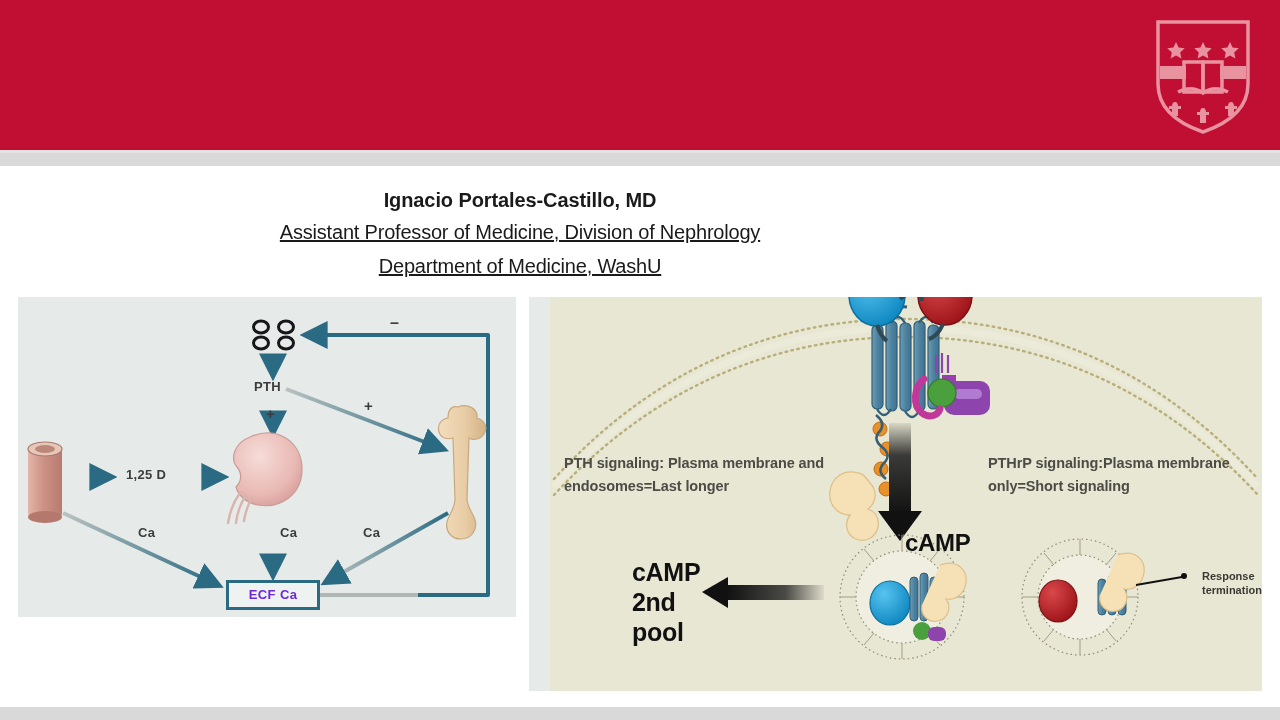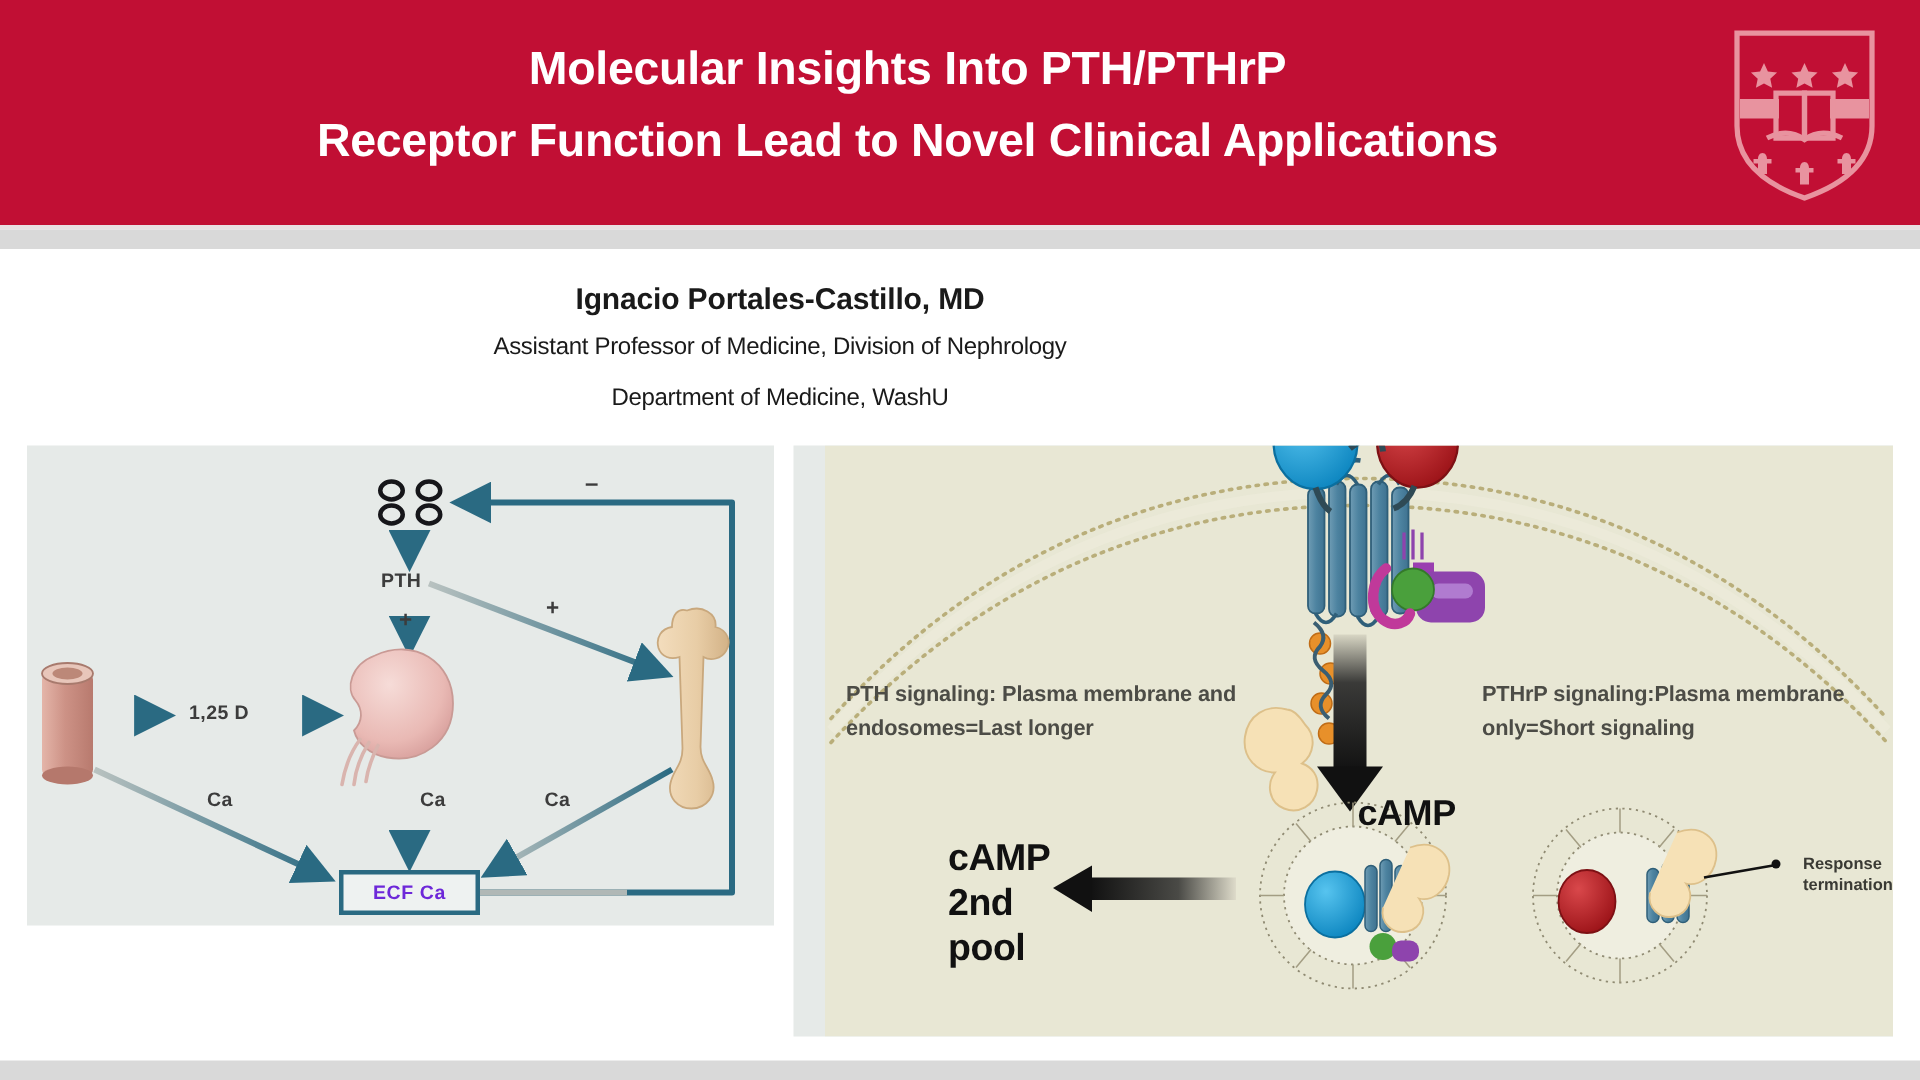--- a/index.html
+++ b/index.html
@@ -40,21 +40,21 @@
 
   
   .presenter {
     position: absolute; left: 0; top: 185px; width: 1040px;
     text-align: center; color: #1a1a1a;
   }
   .presenter .name {
     font-size: 20px; font-weight: bold; line-height: 30px; letter-spacing: -0.1px;
   }
   .presenter .role, .presenter .dept {
-    font-size: 16px; font-weight: normal; line-height: 34px; letter-spacing: -0.2px;
+    font-size: 20px; font-weight: normal; line-height: 34px; letter-spacing: -0.2px; text-decoration: underline;
   }
 
   
   .fig-left {
     position: absolute; left: 18px; top: 297px;
     width: 498px; height: 320px;
     background: #e6eae8;
     overflow: hidden;
   }
   .fig-right {
@@ -124,24 +124,20 @@
     position: absolute; left: 0; top: 707px; width: 1280px; height: 13px;
     background: #d9d9d9;
   }
 </style>
 </head>
 <body>
 
 <div class="slide">
 
   <div class="header">
-    <div class="header-title">
-      <span>Molecular Insights Into PTH/PTHrP</span>
-      <span class="line2">Receptor Function Lead to Novel Clinical Applications</span>
-    </div>
 
     <div class="shield-wrap">
       <svg width="110" height="122" viewBox="0 0 110 122">
         <g fill="none" stroke="#e8939f" stroke-width="3.5">
           <path d="M10 8 H100 V70 C100 96 78 110 55 118 C32 110 10 96 10 70 Z"></path>
         </g>
 
         <g fill="#e8939f">
           <path d="M28 28 l2.6 5.6 6.1.7 -4.5 4.2 1.2 6 -5.4-2.9 -5.4 2.9 1.2-6 -4.5-4.2 6.1-.7z"></path>
           <path d="M55 28 l2.6 5.6 6.1.7 -4.5 4.2 1.2 6 -5.4-2.9 -5.4 2.9 1.2-6 -4.5-4.2 6.1-.7z"></path>

